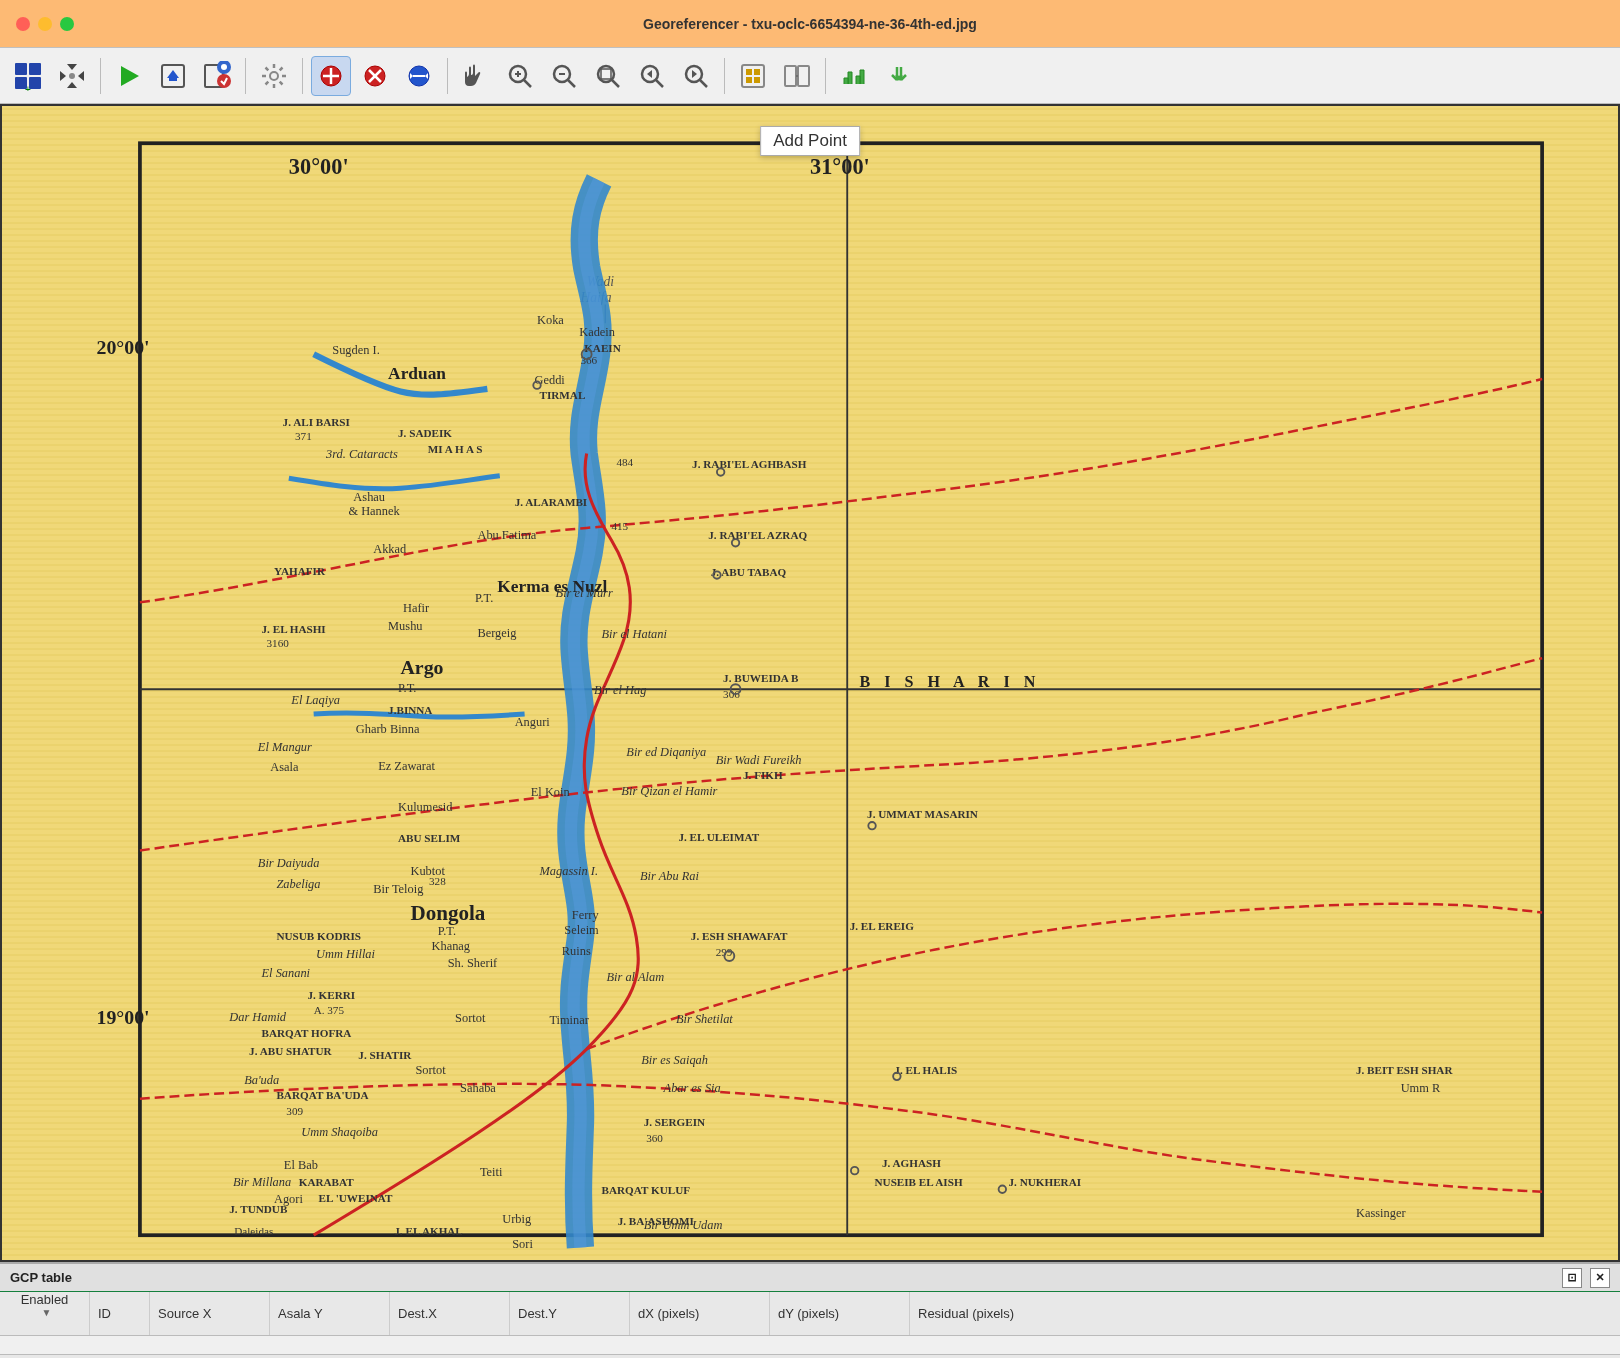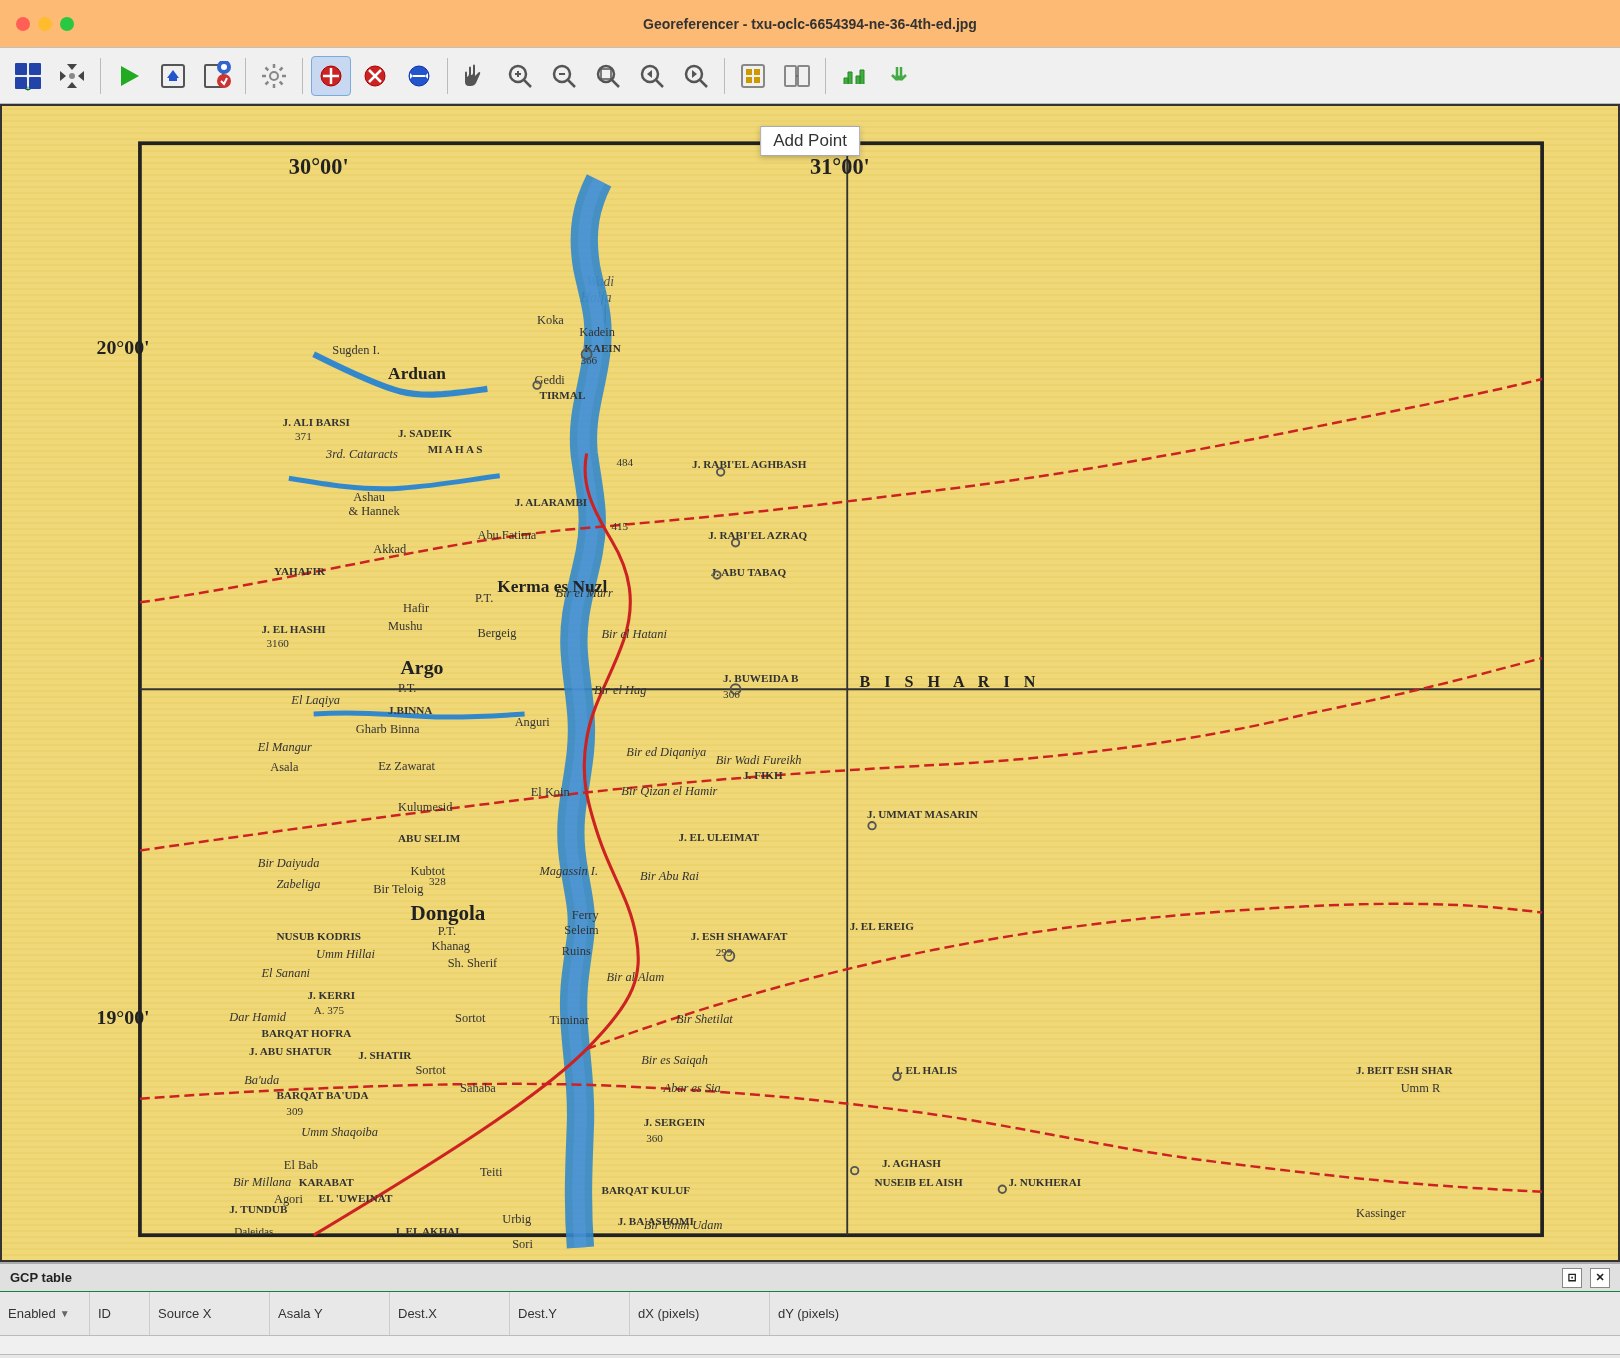--- a/index.html
+++ b/index.html
@@ -147,21 +147,21 @@
       display: flex;
       align-items: center;
       padding: 0 8px;
       font-size: 13px;
       font-weight: 500;
       color: #333;
       border-right: 1px solid #ccc;
       white-space: nowrap;
     }
     .gcp-col:last-child { border-right: none; flex: 1; }
-    .col-enabled { width: 90px; }
+    .col-enabled { width: 90px; flex-direction: column; }
     .col-id { width: 60px; }
     .col-srcx { width: 120px; }
     .col-srcy { width: 120px; }
     .col-destx { width: 120px; }
     .col-desty { width: 120px; }
     .col-dx { width: 140px; }
     .col-dy { width: 140px; }
     .col-residual { flex: 1; min-width: 160px; }
 
     .gcp-col-arrow {
@@ -577,18 +577,21 @@
     </div>
     <div class="gcp-col col-desty">
       <span>Dest.Y</span>
     </div>
     <div class="gcp-col col-dx">
       <span>dX (pixels)</span>
     </div>
     <div class="gcp-col col-dy">
       <span>dY (pixels)</span>
     </div>
+    <div class="gcp-col col-residual">
+      <span>Residual (pixels)</span>
+    </div>
   </div>
 </div>
 
 <div style="height:44px; background:#e8e8e8; border-top:1px solid #bbb; display:flex; align-items:center; padding:0 20px;">
   
 </div>
 
 </body></html>

